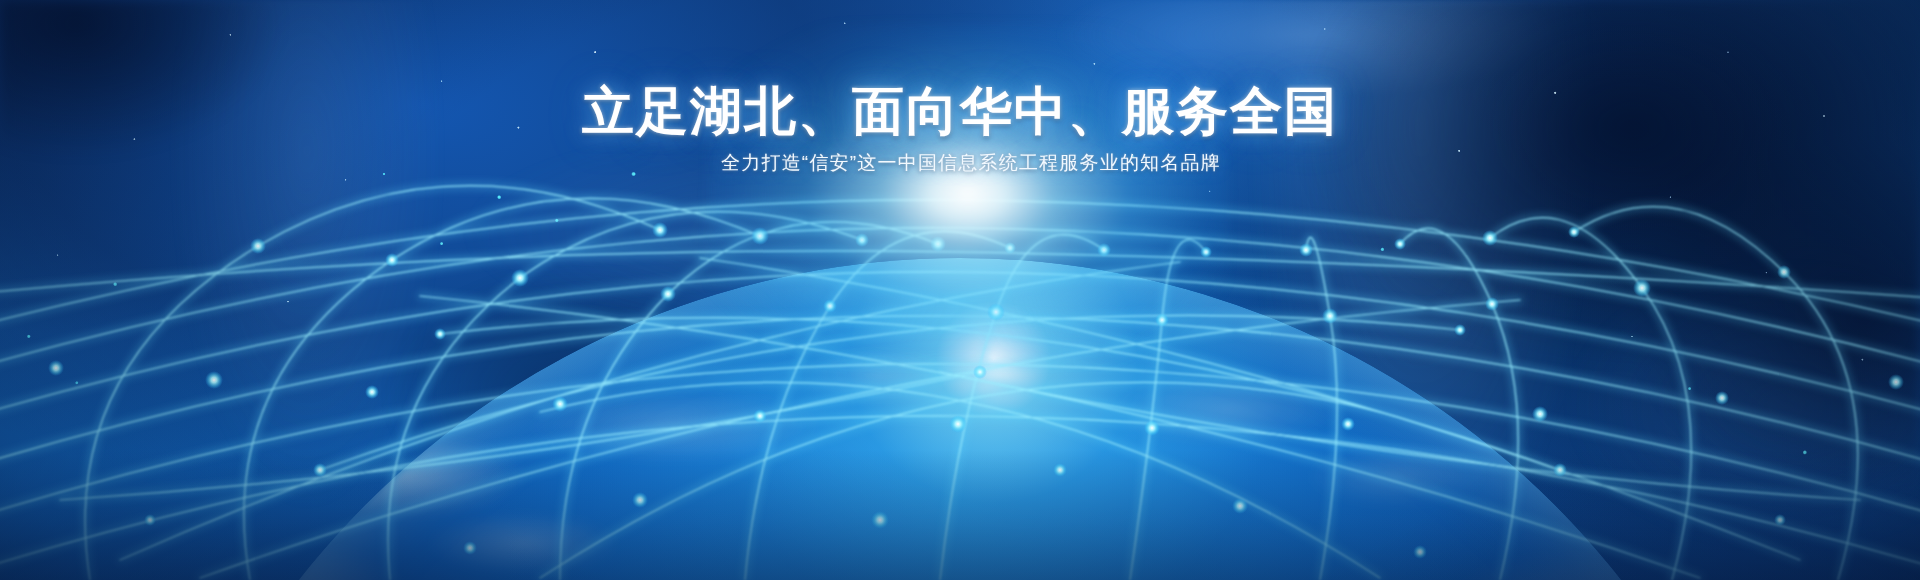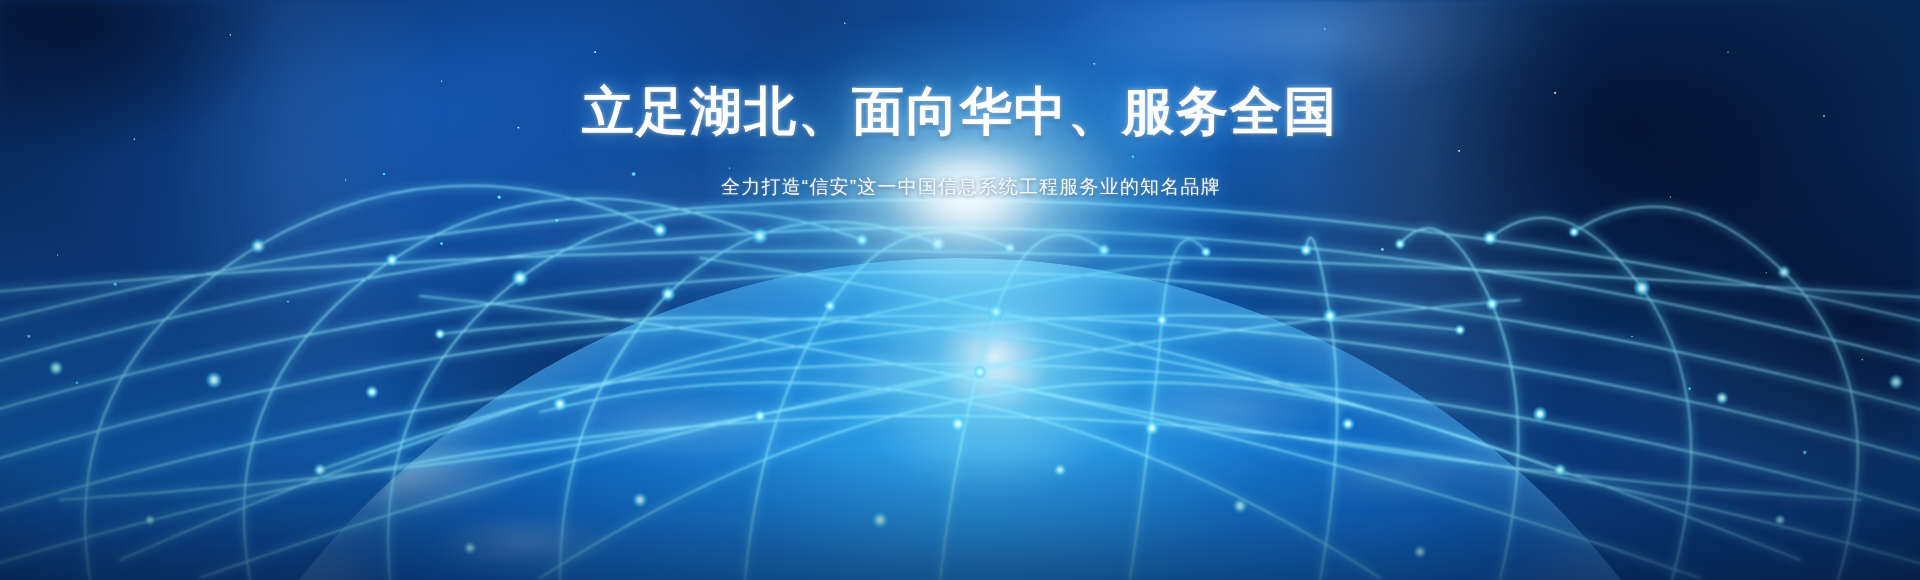--- a/index.html
+++ b/index.html
@@ -187,21 +187,21 @@
     color: #ffffff;
     line-height: 1.15;
     text-shadow:
       0 0 4px rgba(255,255,255,0.55),
       0 0 18px rgba(120,205,255,0.60),
       0 0 40px rgba(60,160,255,0.45),
       0 2px 5px rgba(4,26,66,0.60);
   }
 
   .subline {
-    margin: 32px 0 0 0;
+    margin: 8px 0 0 0;
     font-size: 19px;
     font-weight: 400;
     letter-spacing: 1.2px;
     color: #f2f9ff;
     text-shadow:
       0 0 3px rgba(255,255,255,0.40),
       0 0 14px rgba(110,200,255,0.50),
       0 1px 4px rgba(4,26,66,0.65);
     padding-left: 22px;
   }

